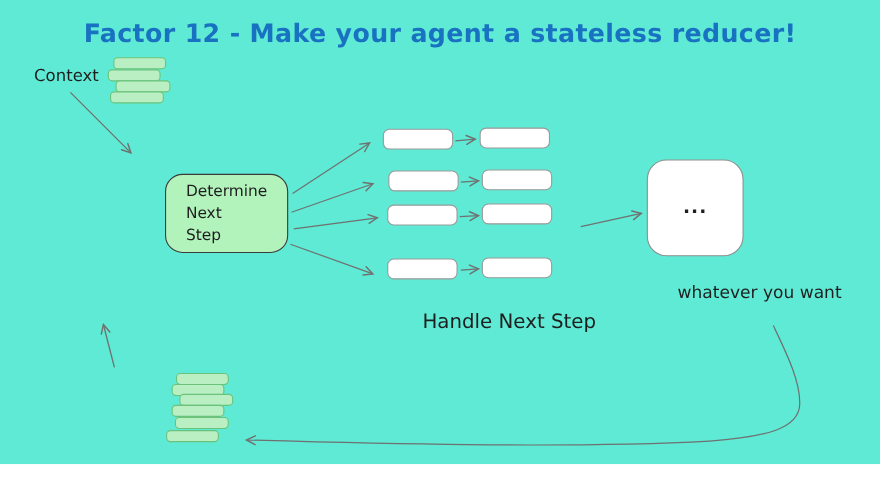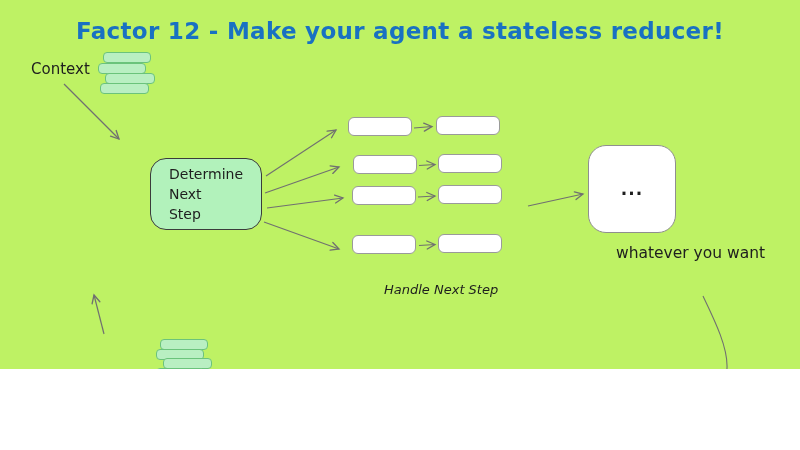--- a/index.html
+++ b/index.html
@@ -4,22 +4,22 @@
 <style>
   html, body {
     margin: 0;
     padding: 0;
     background: #ffffff;
     font-family: "DejaVu Sans", "Liberation Sans", sans-serif;
   }
   #canvas {
     position: relative;
     width: 800px;
-    height: 369px;
-    background: #bef264;
+    height: 422px;
+    background: #5eead4;
     overflow: hidden;
     color: #1e1e1e;
   }
   .abs { position: absolute; }
 
   
   .title {
     left: 0; right: 0; top: 18px;
     text-align: center;
     font-size: 23px;
@@ -117,26 +117,26 @@
 
   <div class="pair-box" style="left:353px; top:155px;"></div>
   <div class="pair-box" style="left:438px; top:154px;"></div>
 
   <div class="pair-box" style="left:352px; top:186px;"></div>
   <div class="pair-box" style="left:438px; top:185px;"></div>
 
   <div class="pair-box" style="left:352px; top:235px;"></div>
   <div class="pair-box" style="left:438px; top:234px;"></div>
 
-  <div class="abs lbl" style="left:384px; top:282px; font-size:13px;font-style:italic;">Handle Next Step</div>
+  <div class="abs lbl" style="left:384px; top:282px; font-size:18px;">Handle Next Step</div>
 
   <div class="abs big-box">
     <span>...</span>
   </div>
-  <div class="abs lbl" style="left:616px; top:244px; font-size:15.5px;">whatever you want</div>
+  <div class="abs lbl" style="left:616px; top:257px; font-size:15.5px;">whatever you want</div>
 
   <div class="abs" style="left:150px; top:337px; width:65px; height:68px;">
     <div class="stack-bar" style="left:10px; top:2px;  width:46px; height:9px;"></div>
     <div class="stack-bar" style="left:6px;  top:12px; width:46px; height:9px;"></div>
     <div class="stack-bar" style="left:13px; top:21px; width:47px; height:9px;"></div>
     <div class="stack-bar" style="left:6px;  top:31px; width:46px; height:9px;"></div>
     <div class="stack-bar" style="left:9px;  top:42px; width:47px; height:9px;"></div>
     <div class="stack-bar" style="left:1px;  top:54px; width:46px; height:9px;"></div>
   </div>
 

